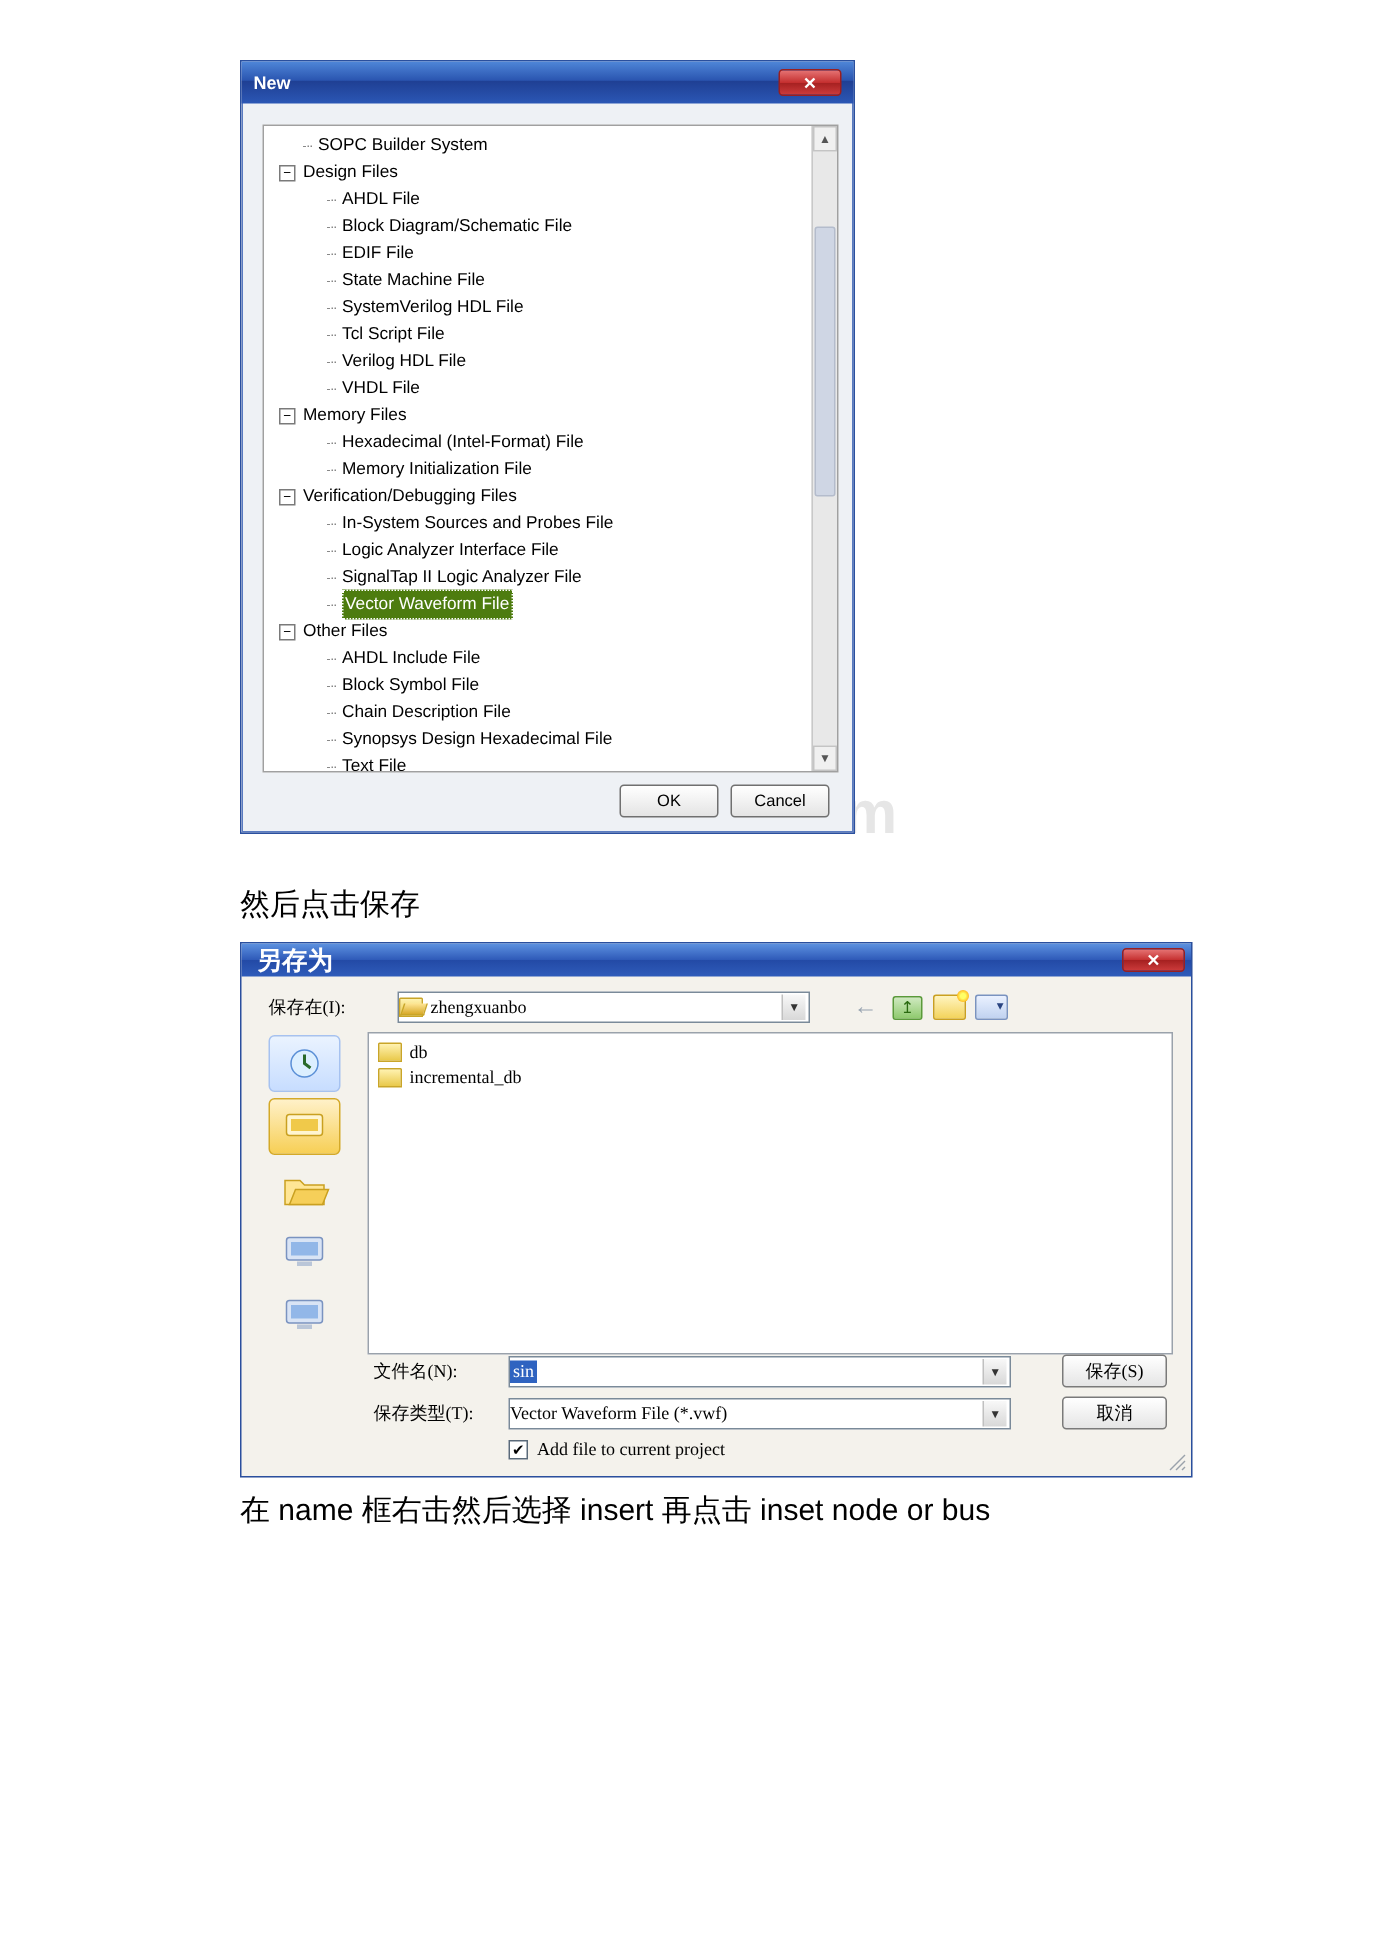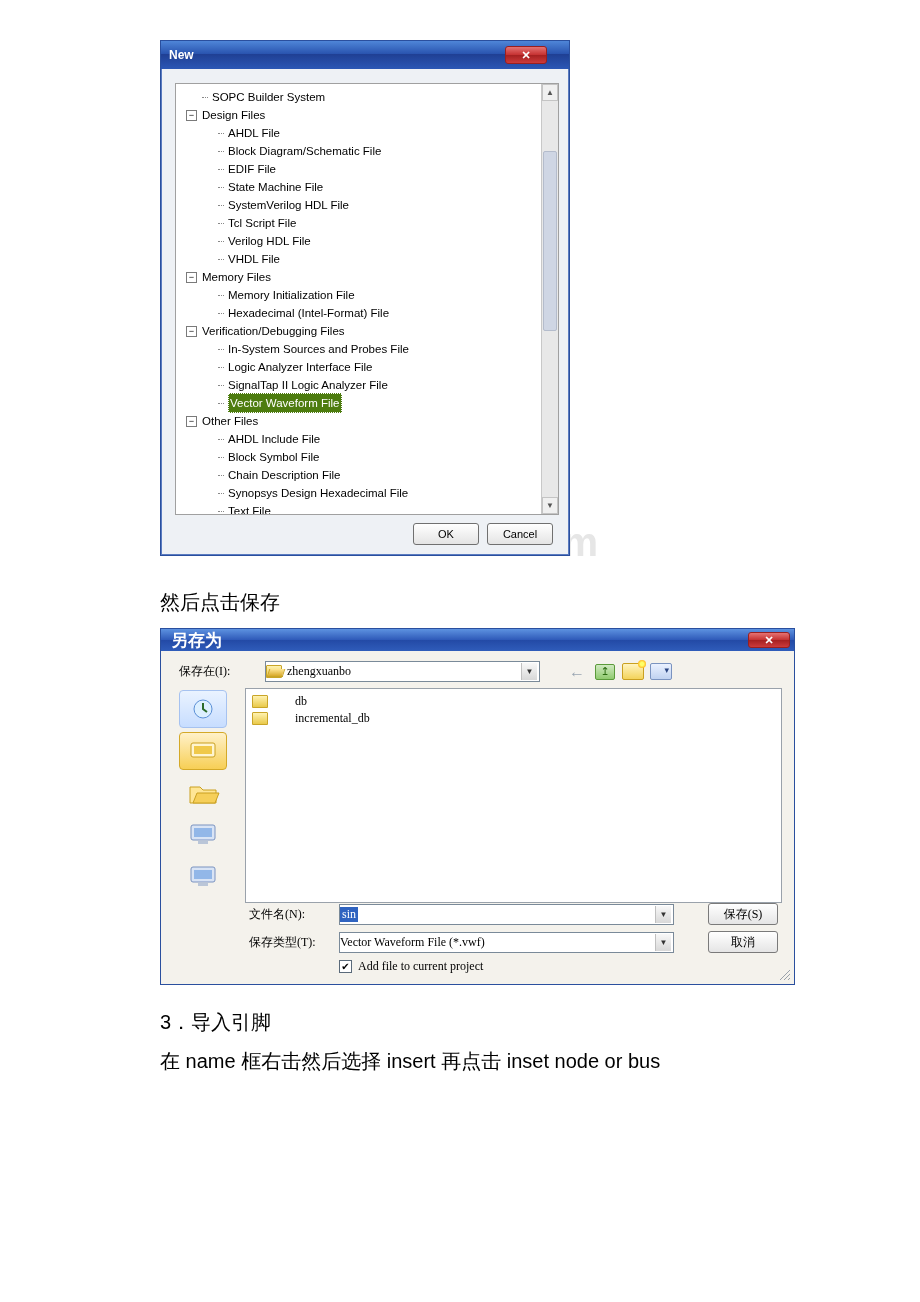--- a/index.html
+++ b/index.html
@@ -19,21 +19,21 @@
     border: 1px solid #2a4f9e;
     background: #eef1f5;
     box-shadow: 0 0 0 1px #5a7bc0 inset;
   }
   .dlg-new-titlebar {
     height: 28px;
     background: linear-gradient(to bottom,#4f86d8 0%,#2a55b0 45%,#1f3f93 46%,#2b57b5 100%);
     display: flex;
     align-items: center;
     justify-content: space-between;
-    padding: 0 22px 0 8px;
+    padding: 0 8px 0 8px;
   }
   .dlg-new-title {
     color: #fff;
     font-size: 12px;
     font-weight: bold;
     font-family: Tahoma, Arial, sans-serif;
   }
   .close-x {
     width: 42px; height: 18px;
     background: linear-gradient(to bottom,#e57373,#c53030 50%,#a52020 51%,#cc3b3b);
@@ -247,21 +247,21 @@
   .p-folder { background:transparent; }
   .p-computer { background:transparent; }
   .file-area {
     flex:1;
     height:215px;
     border:1px solid #9aa2ab;
     background:#fff;
     padding:4px 6px;
     font-size:12px;
   }
-  .fa-item { display:flex; align-items:center; height:17px;gap:22px; }
+  .fa-item { display:flex; align-items:center; height:17px; }
   .save-bottom {
     display:grid;
     grid-template-columns:70px 90px 1fr 28px 80px;
     row-gap:6px;
     align-items:center;
   }
   .sb-spacer{}
   .input-sel {
     background:#2f63c0; color:#fff; padding:0 2px;
   }
@@ -343,25 +343,25 @@
             <div class="node indent2">
               <span class="dots"></span>
               <span class="lbl">VHDL File</span>
             </div>
             <div class="node indent1">
               <span class="expando">−</span>
               <span class="lbl">Memory Files</span>
             </div>
             <div class="node indent2">
               <span class="dots"></span>
+              <span class="lbl">Hexadecimal (Intel-Format) File</span>
+            </div>
+            <div class="node indent2">
+              <span class="dots"></span>
               <span class="lbl">Memory Initialization File</span>
-            </div>
-            <div class="node indent2">
-              <span class="dots"></span>
-              <span class="lbl">Hexadecimal (Intel-Format) File</span>
             </div>
             <div class="node indent1">
               <span class="expando">−</span>
               <span class="lbl">Verification/Debugging Files</span>
             </div>
             <div class="node indent2">
               <span class="dots"></span>
               <span class="lbl">In-System Sources and Probes File</span>
             </div>
             <div class="node indent2">
@@ -532,16 +532,15 @@
             <g stroke="#9aa2ab" stroke-width="1">
               <line x1="3" y1="13" x2="13" y2="3"></line>
               <line x1="7" y1="13" x2="13" y2="7"></line>
               <line x1="11" y1="13" x2="13" y2="11"></line>
             </g>
           </svg>
       </div>
     </div>
   </div>
 
-  <div class="body-text">3．导入引脚</div>
   <div class="body-text" style="margin-top:8px">在 name 框右击然后选择 insert 再点击 inset node or bus</div>
 
 </div>
 
 </body></html>

